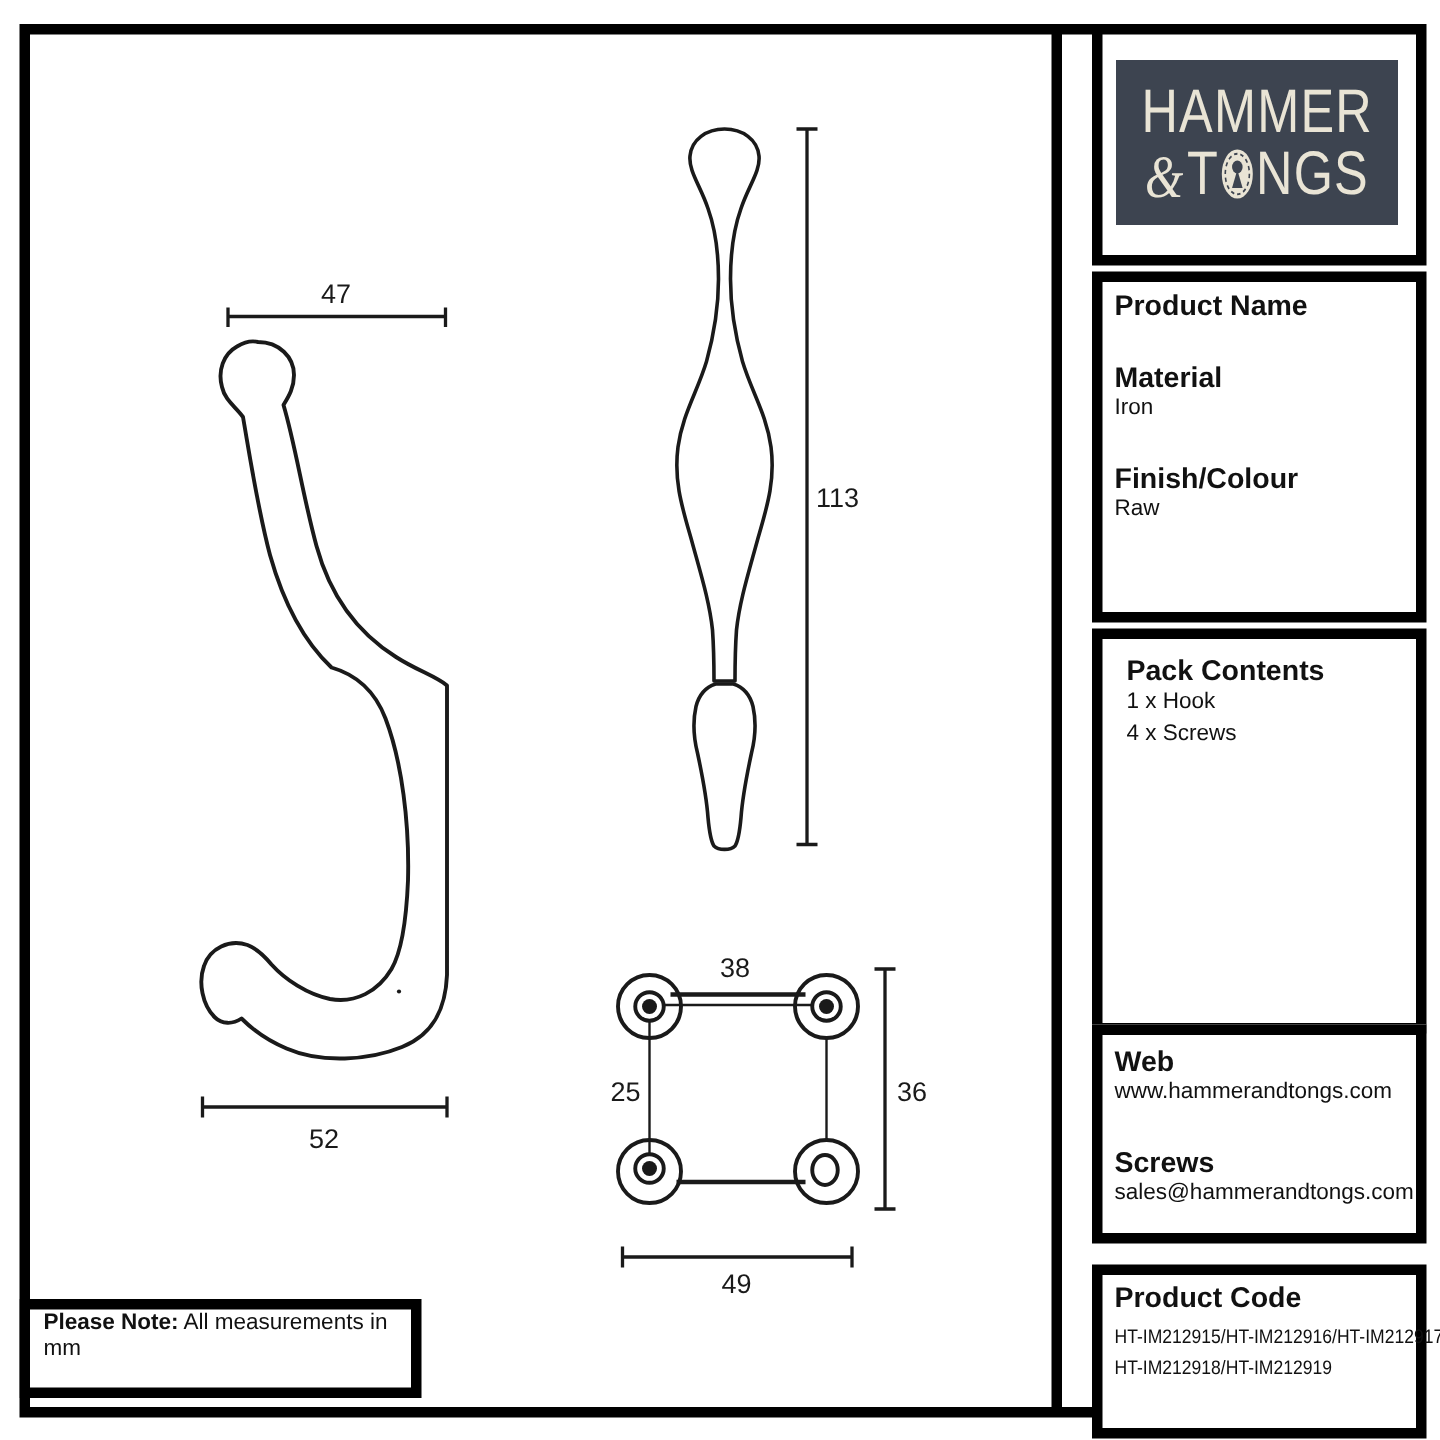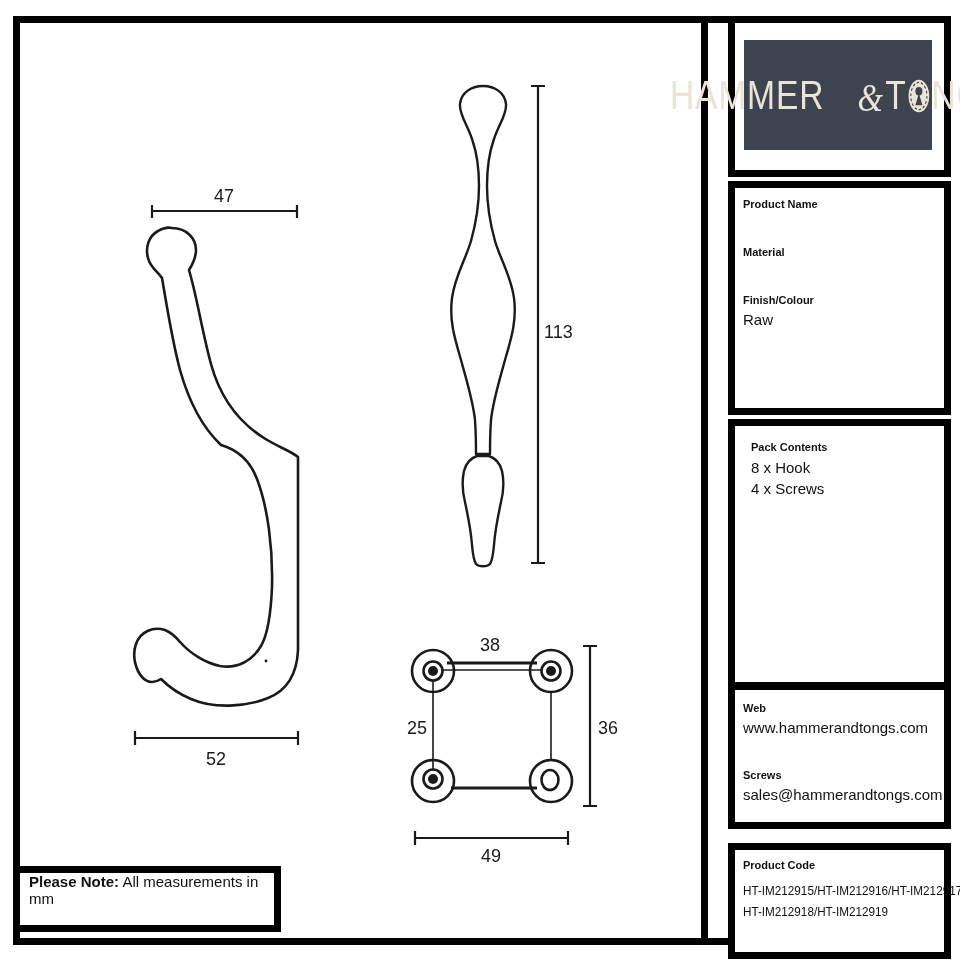--- a/index.html
+++ b/index.html
@@ -16,39 +16,39 @@
   .pack-box { top:419px; height:270px; padding:12px 6px 0 16px; }
   .web-box  { top:683px; height:146px; padding:9px 6px 0 8px; }
   .code-box { top:843px; height:116px; padding:6px 4px 0 8px; }
   .note-box { left:13px; top:866px; width:268px; height:66px;
               display:flex; padding-left:9px; }
   .note-box .txt { font-size:15px; line-height:17px; }
   .note-box b { font-weight:bold; }
 
   .logo-mark {
     margin:17px 0 0 9px; width:188px; height:110px; background:#3d4450;
-    display:flex; flex-direction:row; align-items:center; justify-content:center;
+    display:flex; flex-direction:column; align-items:center; justify-content:center;
     color:#e9e4d5;
   }
   .logo-line1 {
     font-size:41px; line-height:40px; letter-spacing:1px;
     transform:scaleX(0.82); white-space:nowrap;
   }
   .logo-line2 {
     display:flex; align-items:center; white-space:nowrap;
     font-size:41px; line-height:42px; letter-spacing:1px;
     transform:scaleX(0.82);
   }
   .logo-amp {
     font-family:"Liberation Serif", serif; font-style:italic;
     font-size:40px; margin-right:2px; transform:translateY(3px);
   }
   .keyhole { margin:0 1px; transform:translateY(1px); }
 
-  .field-label { font-size:11px; line-height:19px; font-weight:bold; }
+  .field-label { font-size:19px; line-height:19px; font-weight:bold; }
   .field-value { font-size:15px; line-height:19px; }
   .field { margin-bottom:29px; }
   .pack-item { font-size:15px; line-height:21px; }
   .code-line { font-size:13px; line-height:21px; transform:scaleX(0.9); transform-origin:left; white-space:nowrap; }
 
   .draw-layer { position:absolute; left:0; top:0; }
   .draw-layer text { font-family:"Liberation Sans", sans-serif; font-size:18px; fill:#1a1a1a; }
   .outline { fill:none; stroke:#1a1a1a; stroke-width:2.6; stroke-linejoin:round; }
   .dim { stroke:#1a1a1a; stroke-width:2.2; fill:none; }
   .thin { stroke:#1a1a1a; stroke-width:1.6; fill:none; }
@@ -169,30 +169,31 @@
       </div>
     </div>
   </div>
 
   <div class="box sbox spec-box">
     <div class="field">
       <div class="field-label">Product Name</div>
     </div>
     <div class="field">
       <div class="field-label">Material</div>
+      <div class="field-value">Iron</div>
     </div>
     <div class="field">
       <div class="field-label">Finish/Colour</div>
       <div class="field-value">Raw</div>
     </div>
   </div>
 
   <div class="box sbox pack-box">
     <div class="field-label">Pack Contents</div>
-    <div class="pack-item">8 x Hook</div>
+    <div class="pack-item">1 x Hook</div>
     <div class="pack-item">4 x Screws</div>
   </div>
 
   <div class="box sbox web-box">
     <div class="field" style="margin-bottom:29px;">
       <div class="field-label">Web</div>
       <div class="field-value">www.hammerandtongs.com</div>
     </div>
     <div class="field">
       <div class="field-label">Screws</div>

